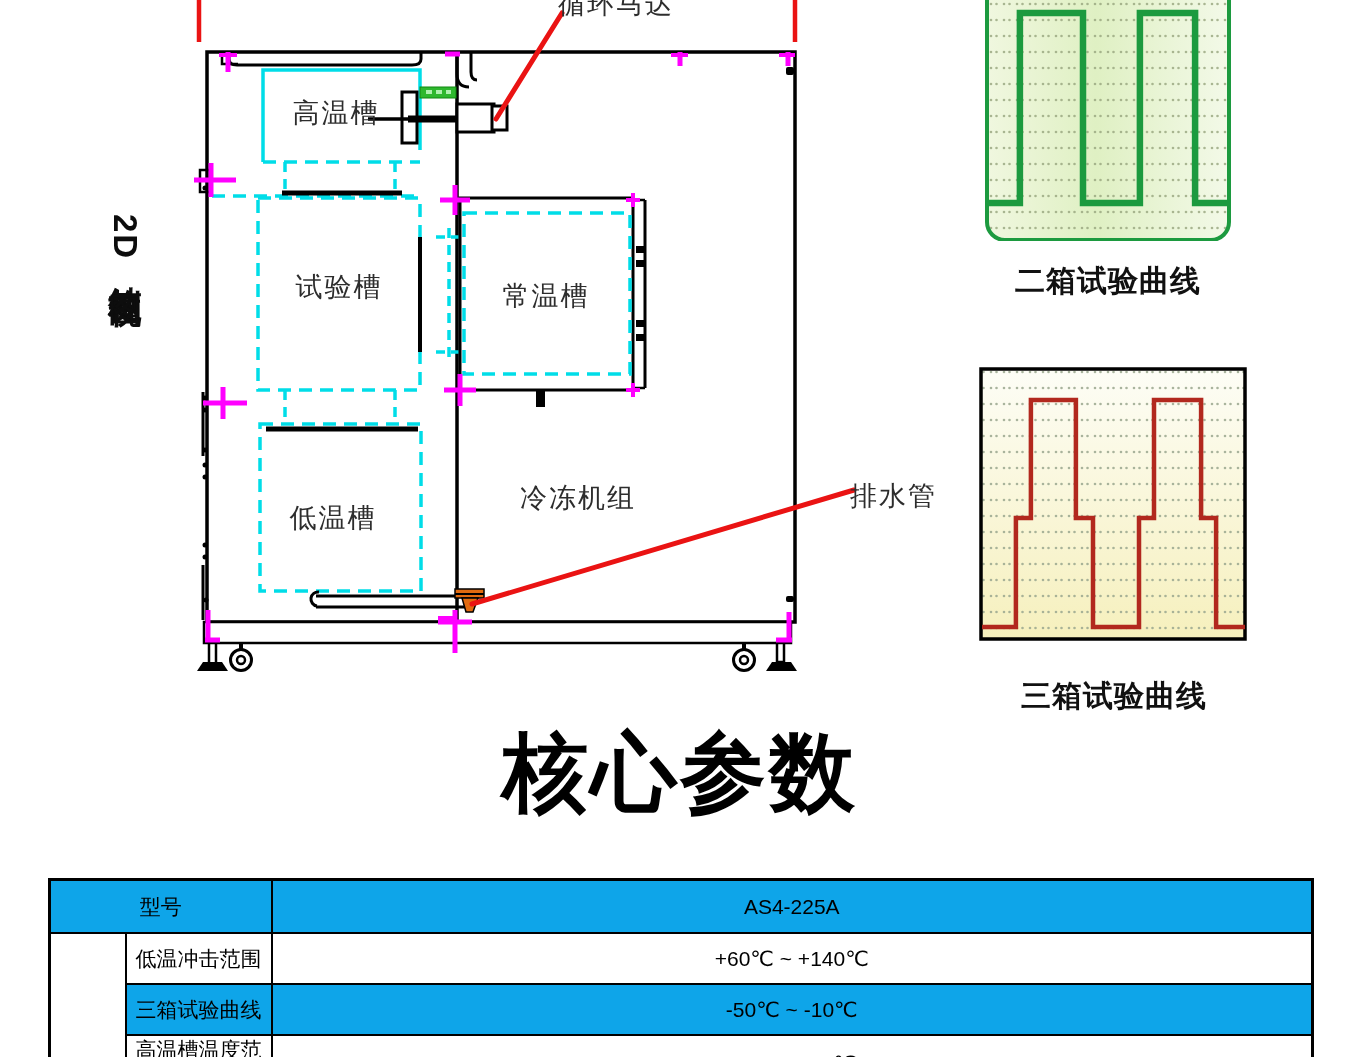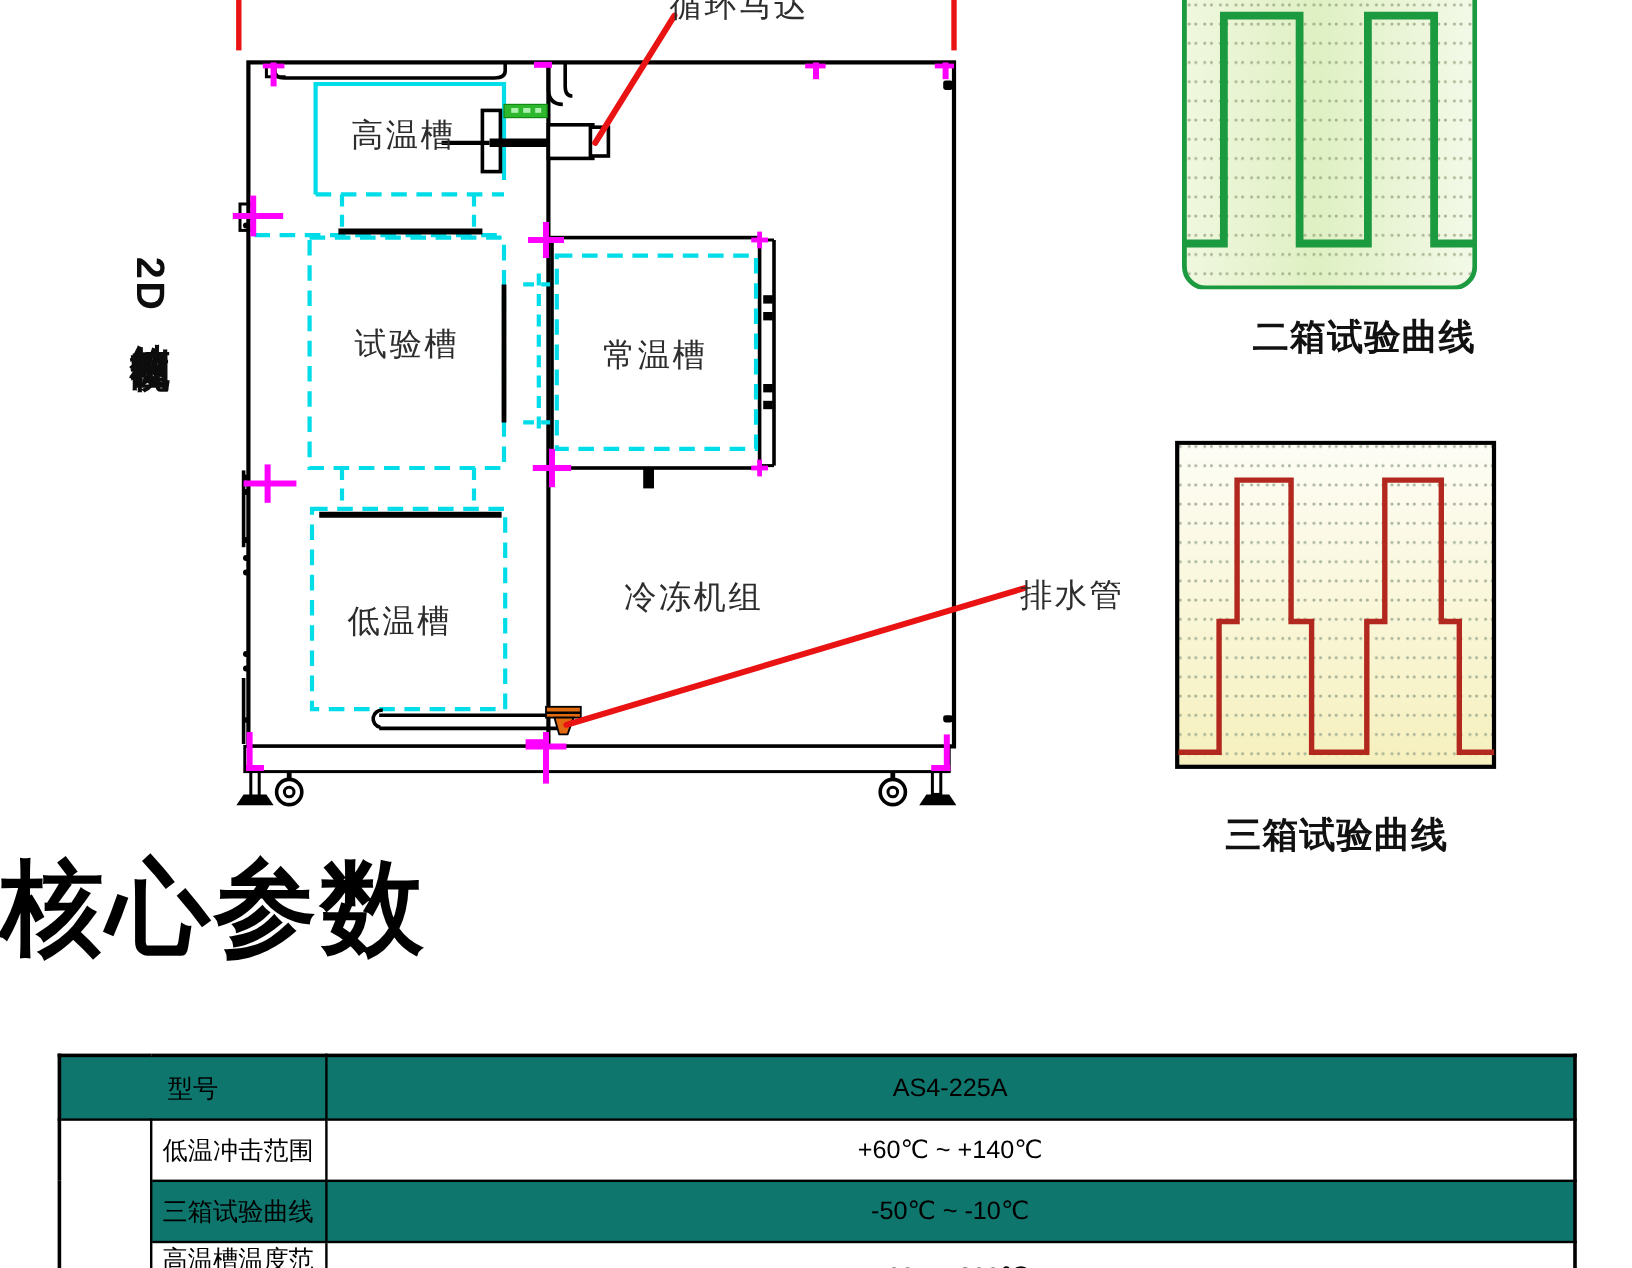--- a/index.html
+++ b/index.html
@@ -17,44 +17,45 @@
     writing-mode:vertical-rl;text-orientation:mixed;
     font-size:33px;font-weight:600;letter-spacing:2px;color:#0d0d0d;
   }
   
   #diagram{left:0;top:0;}
   svg text{font-family:"Liberation Sans","DejaVu Sans",sans-serif;font-size:27px;fill:#2d2d2d;letter-spacing:2px;}
   
   .chart-caption{
     font-size:30px;font-weight:600;color:#111;text-align:center;letter-spacing:1px;
   }
-  .cap1{left:1014px;top:261px;width:246px;}
+  .cap1{left:985px;top:261px;width:246px;}
   .cap2{left:979px;top:676px;width:270px;}
   
   .section-title{
-    left:0;top:712px;width:1360px;
+    left:0;top:727px;width:1360px;
+    text-align:center;
     font-size:86px;font-weight:900;letter-spacing:3px;color:#000;
     line-height:1.05;
   }
   
   .spec-table{
     position:absolute;left:48px;top:878px;
     width:1266px;
     border-collapse:collapse;table-layout:fixed;
     border:3px solid #000;
     background:#fff;
   }
   .spec-table td{
     border:2.5px solid #000;
     text-align:center;vertical-align:middle;
     font-size:21px;color:#000;padding:0;
     height:49px;
   }
   .spec-table tr.hdr td{height:51px;}
-  .spec-table td.shaded{background:#0f766e;}
+  .spec-table td.shaded{background:#0ea5e9;}
   .spec-table td.c1{width:76px;background:#fff;}
 </style>
 </head>
 <body>
 
 <div class="abs side-label">2D结构侧视图</div>
 
 <svg id="diagram" class="abs" width="960" height="710" viewBox="0 0 960 710">
 
   <line x1="199" y1="0" x2="199" y2="42" stroke="#ea1313" stroke-width="4.5"></line>

